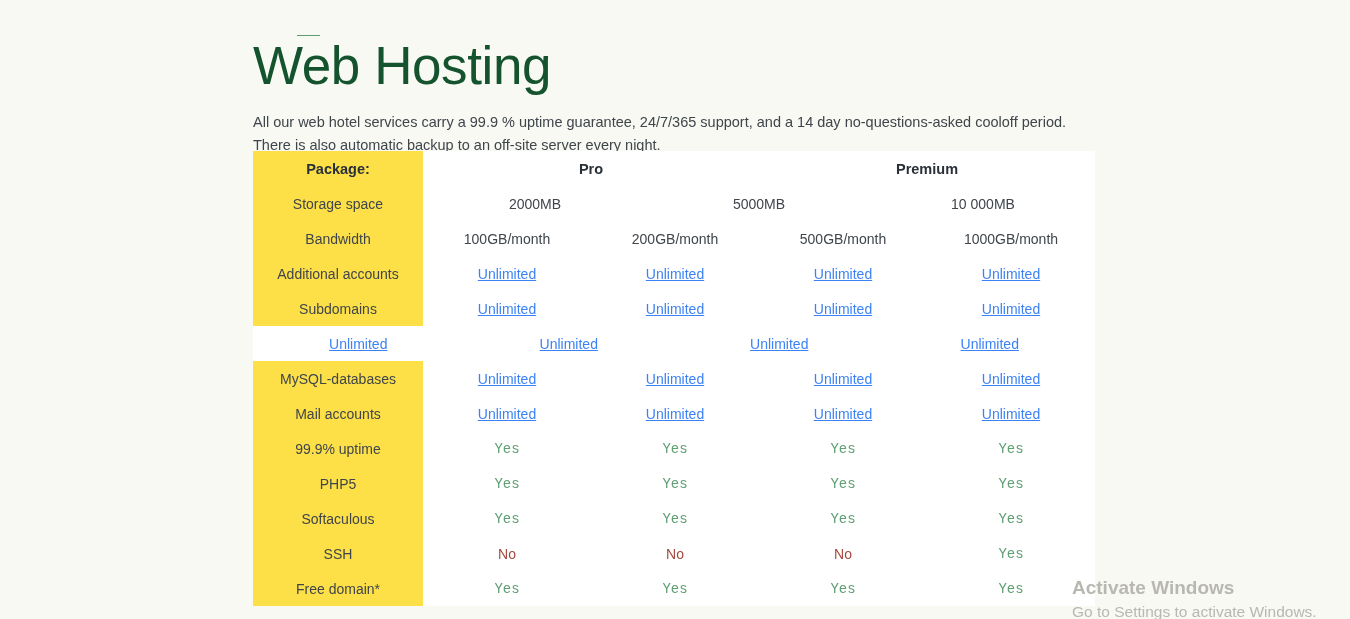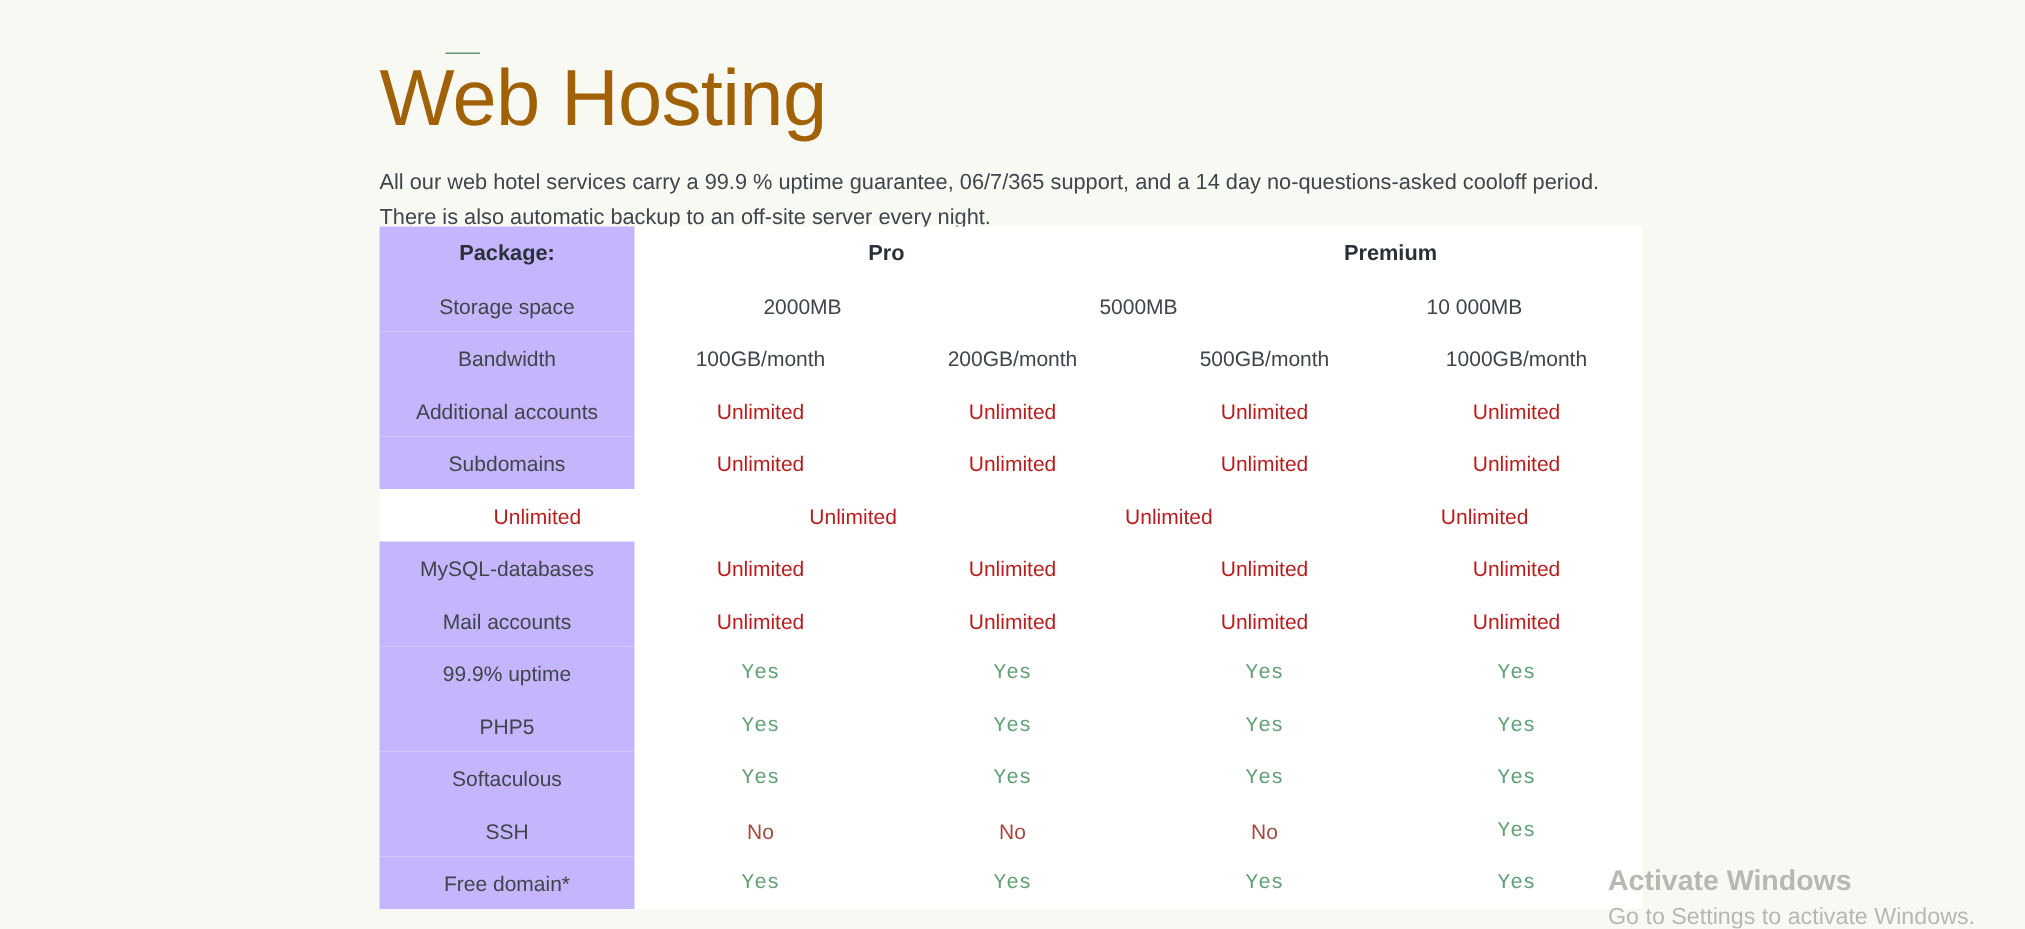--- a/index.html
+++ b/index.html
@@ -24,21 +24,21 @@
   }
 
   
   .page-title {
     position: absolute;
     left: 253px;
     top: -2px;
     font-size: 53px;
     font-weight: 300;
     letter-spacing: -0.4px;
-    color: #a16207;
+    color: #14532d;
     line-height: 1.2;
     white-space: nowrap;
   }
   
   .title-artifact {
     position: absolute;
     left: 297px;
     top: 35px;
     width: 23px;
     height: 1px;
@@ -73,33 +73,33 @@
     display: flex;
     align-items: center;
     justify-content: center;
     font-size: 14px;
     color: #3f454b;
     box-sizing: border-box;
   }
   .cell-label {
     width: 170px;
     flex: 0 0 170px;
-    background: #c4b5fd;
+    background: #fde047;
   }
   .cell-value {
     flex: 1 1 0;
   }
 
   .row-header .cell {
     font-weight: bold;
     color: #2a3038;
     font-size: 14.5px;
   }
 
-  .val-unlimited { color: #b91c1c; }
+  .val-unlimited { color: #3b82f6; text-decoration: underline; }
   .val-yes { color: #61a075; font-family: Liberation Mono, monospace; }
   .val-no  { color: #a34a3e; }
 
   
   .watermark {
     position: absolute;
     left: 1072px;
     top: 574px;
     color: #b5b5ae;
     user-select: none;
@@ -119,21 +119,21 @@
   }
 </style>
 </head>
 <body>
 
 <div class="page">
 
   <h1 class="page-title">Web Hosting</h1>
   <div class="title-artifact"></div>
 
-  <p class="intro">All our web hotel services carry a 99.9 % uptime guarantee, 06/7/365 support, and a 14 day no-questions-asked cooloff period. There is also automatic backup to an off-site server every night.</p>
+  <p class="intro">All our web hotel services carry a 99.9 % uptime guarantee, 24/7/365 support, and a 14 day no-questions-asked cooloff period. There is also automatic backup to an off-site server every night.</p>
 
   <div class="table">
     <div class="table-row row-header">
       <div class="cell cell-label">Package:</div>
       <div class="cell cell-value">Pro</div>
       <div class="cell cell-value">Premium</div>
     </div>
     <div id="table-body">
         <div class="table-row">
           <div class="cell cell-label">Storage space</div>

